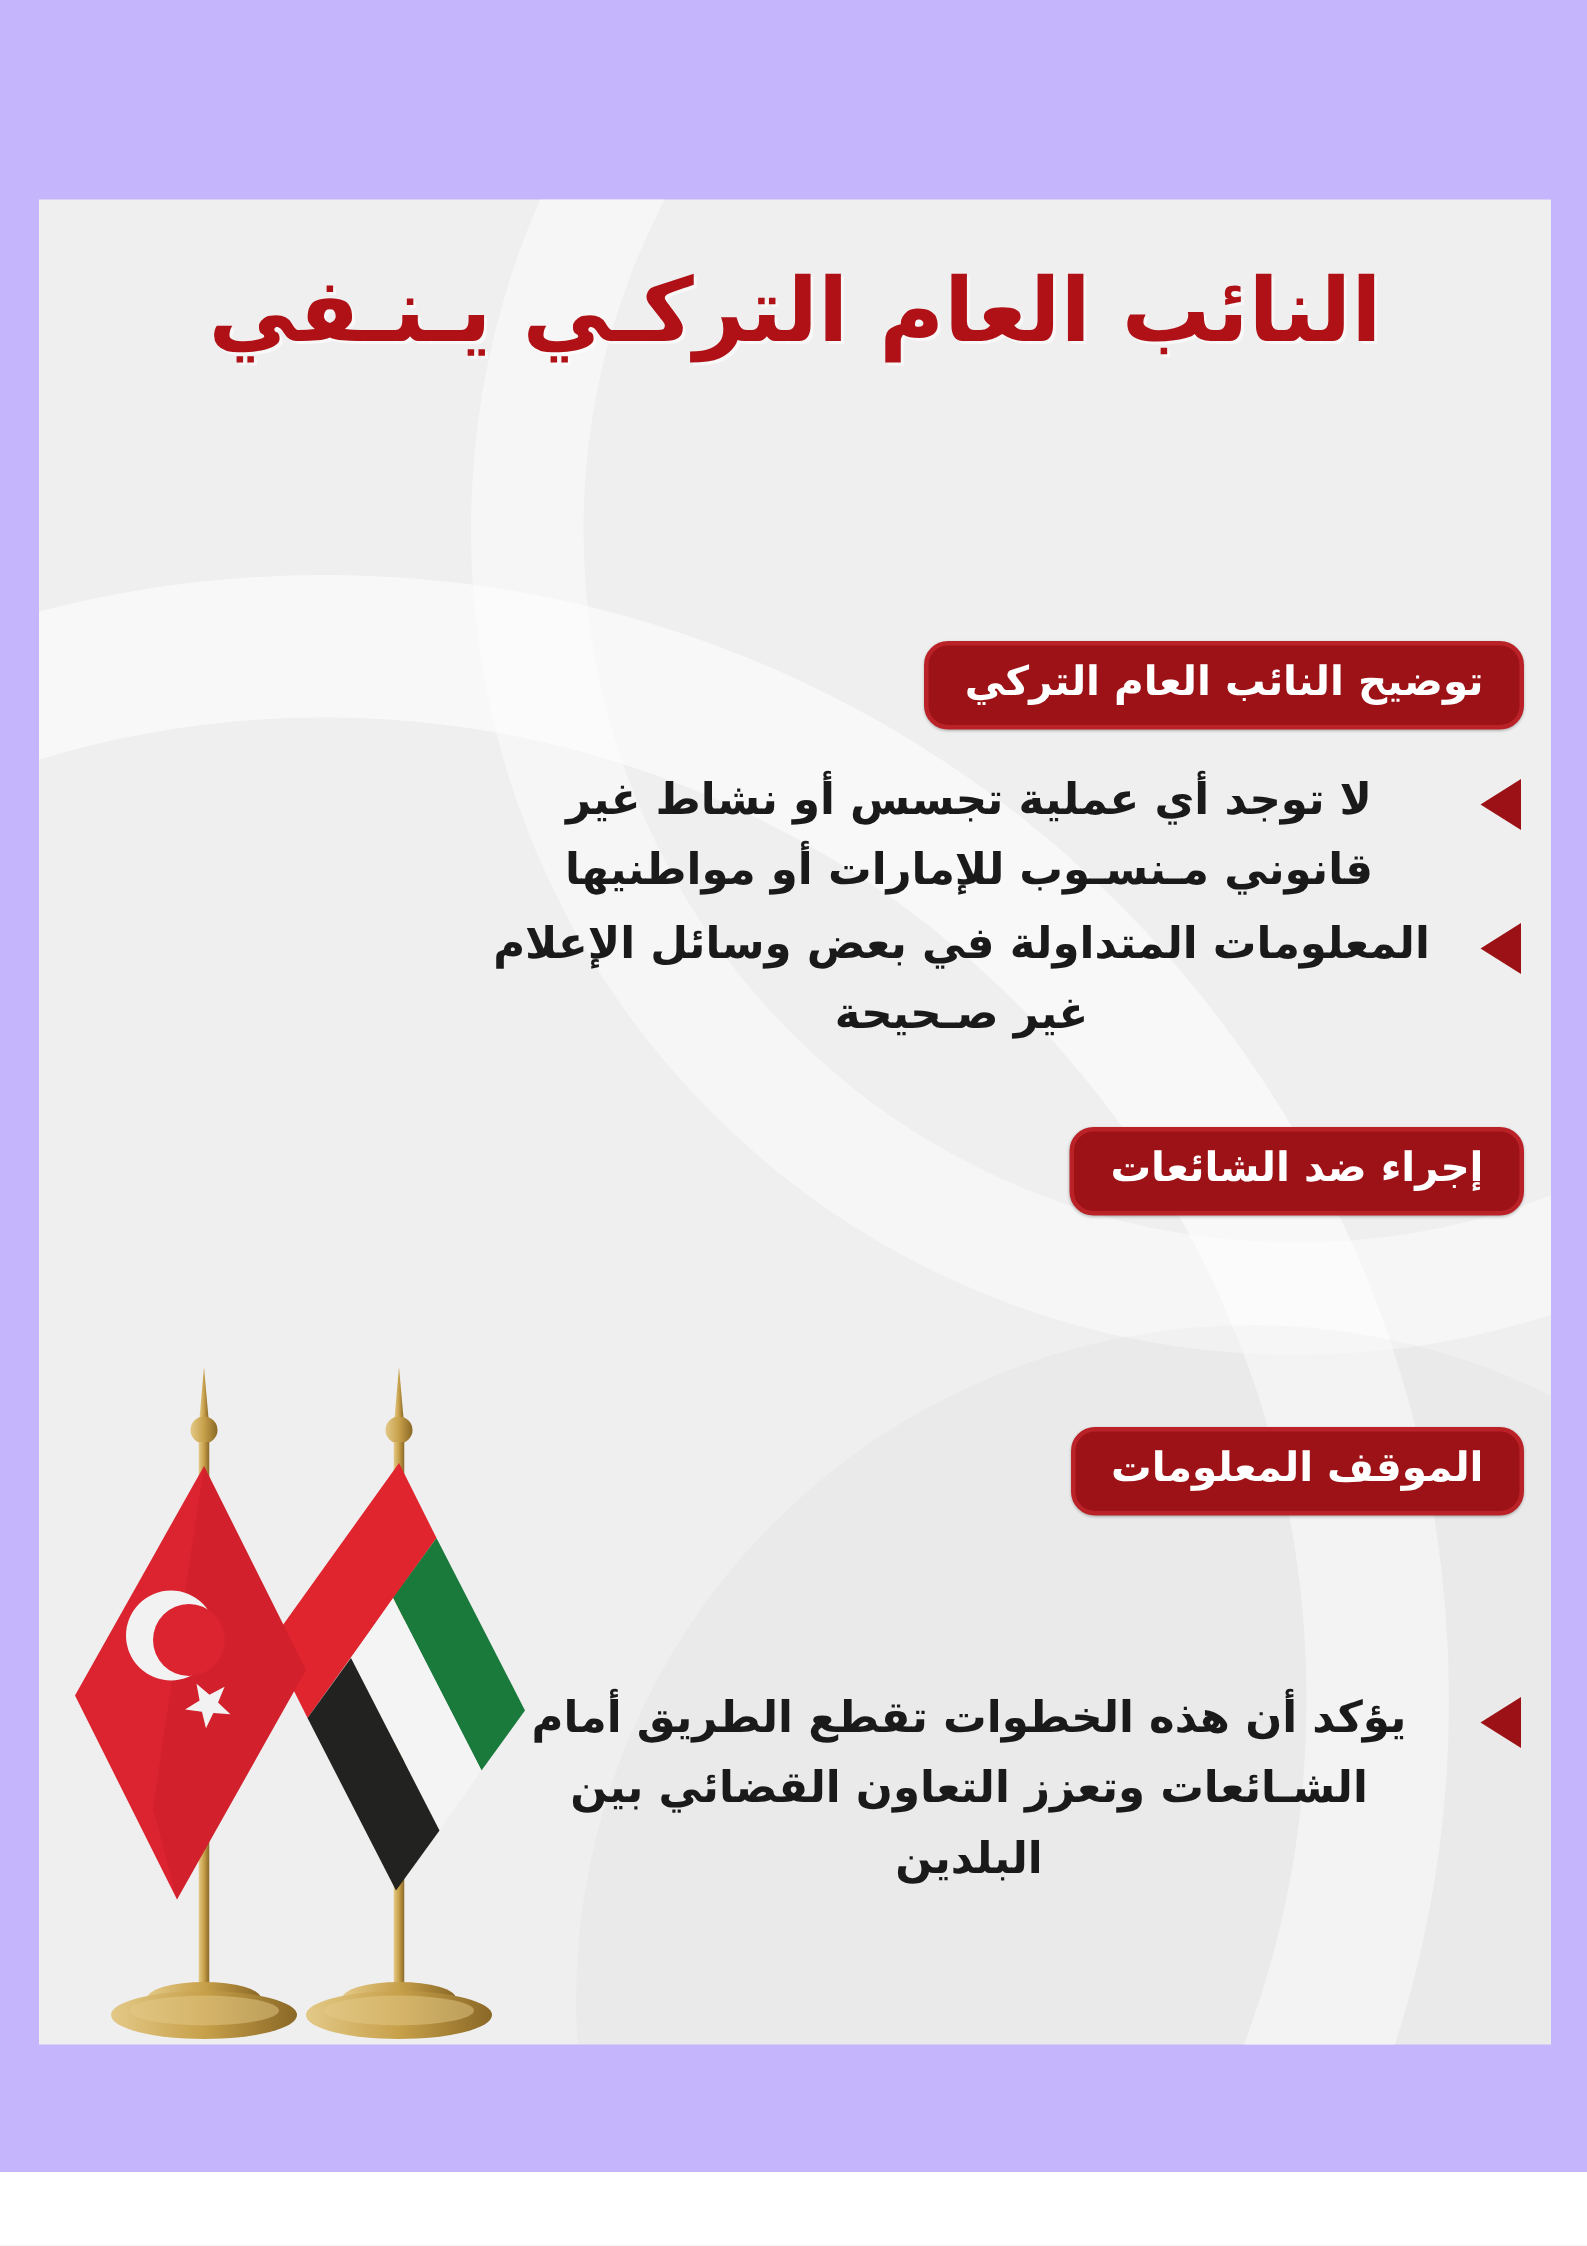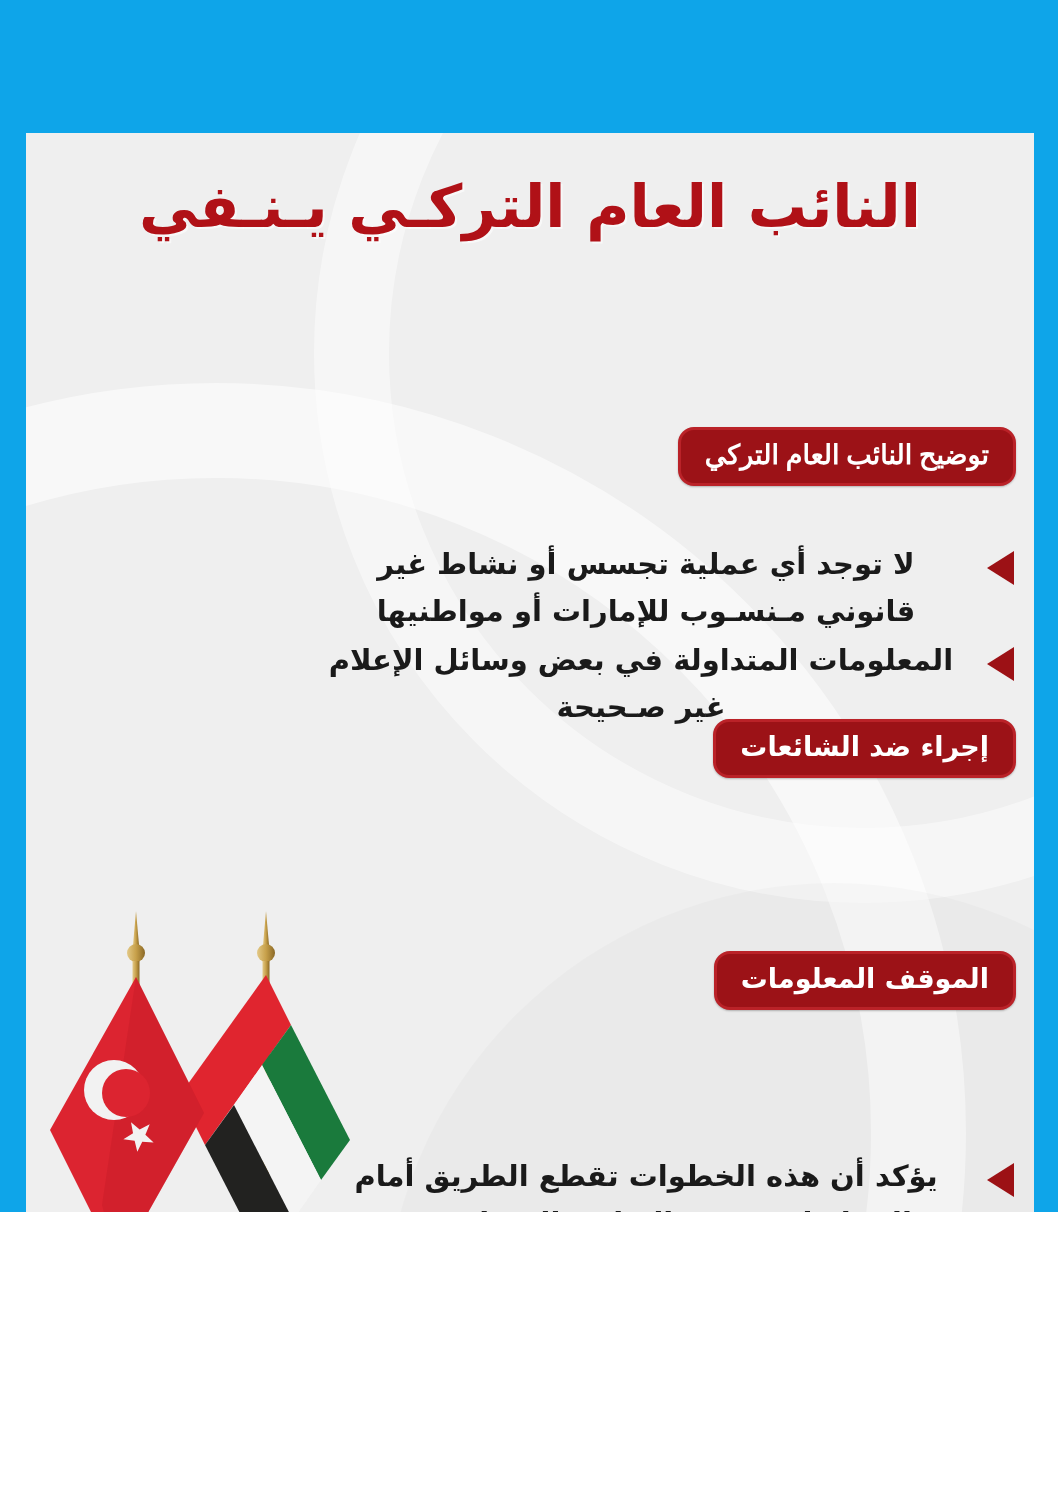--- a/index.html
+++ b/index.html
@@ -1,33 +1,33 @@
 <!DOCTYPE html>
 <html lang="ar" dir="rtl"><head>
 <meta charset="utf-8">
 <style>
   html,body{margin:0;padding:0;background:#ffffff;}
   *{box-sizing:border-box;}
   body{font-family:"DejaVu Sans", sans-serif;}
-  .page{position:relative;width:1058px;height:1212px;background:#0ea5e9;overflow:hidden;}
+  .page{position:relative;width:1058px;height:1448px;background:#c4b5fd;overflow:hidden;}
   .card{position:absolute;left:26px;top:133px;width:1008px;height:1230px;background:#efefef;overflow:hidden;}
   .swirl1{position:absolute;width:1500px;height:1500px;border-radius:50%;border:95px solid rgba(255,255,255,0.55);left:-560px;top:250px;}
   .swirl2{position:absolute;width:1100px;height:1100px;border-radius:50%;border:75px solid rgba(255,255,255,0.45);right:-380px;top:-330px;}
   .swirl3{position:absolute;width:900px;height:900px;border-radius:50%;background:rgba(0,0,0,0.018);right:-250px;bottom:-420px;}
   .title{position:absolute;top:26px;right:0;left:0;text-align:center;color:#b01117;
          font-size:59px;font-weight:900;line-height:1.64;letter-spacing:0px;
          text-shadow:2px 2px 0 rgba(255,255,255,0.55);}
   .badge{position:absolute;right:18px;background:#9c1217;border:3px solid #ba2228;border-radius:16px;
          color:#ffffff;font-size:27px;font-weight:bold;padding:9px 24px 12px 24px;line-height:1.2;
          box-shadow:0 1px 2px rgba(0,0,0,0.25);}
-  .badge1{top:294px;font-family:Liberation Serif, serif;}
-  .badge2{top:586px;}
+  .badge1{top:294px;}
+  .badge2{top:618px;}
   .badge3{top:818px;}
   .bullet{position:absolute;right:18px;width:700px;padding-right:50px;text-align:center;
-          color:#1a1a1a;font-size:29px;font-weight:bold;line-height:1.62;margin-top:32px;}
+          color:#1a1a1a;font-size:29px;font-weight:bold;line-height:1.62;}
   .b1{top:376px;width:690px;}
   .b2{top:472px;width:700px;}
   .b3{top:660px;width:700px;}
   .b4{top:988px;width:690px;}
   .b5{top:1054px;width:700px;}
   .marker{position:absolute;right:2px;top:10px;width:0;height:0;
           border-top:17px solid transparent;border-bottom:17px solid transparent;
           border-left:0;border-right:27px solid #9c1115;}
   .subheading{position:absolute;right:22px;top:894px;color:#9c1016;font-size:31px;font-weight:bold;}
   .flags{position:absolute;left:6px;top:772px;}

